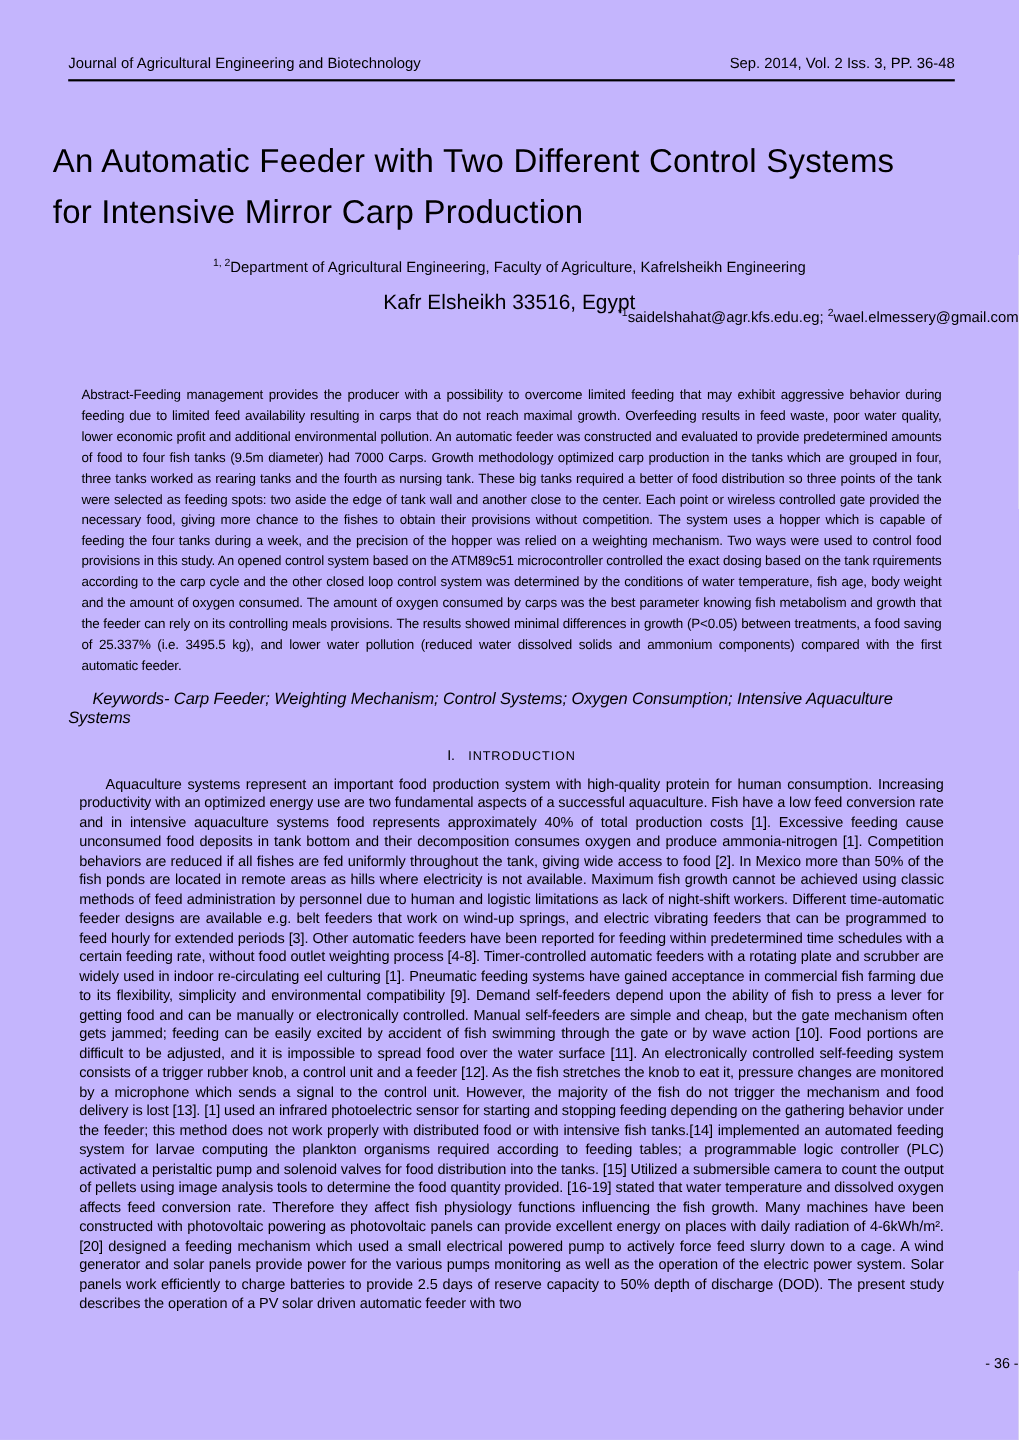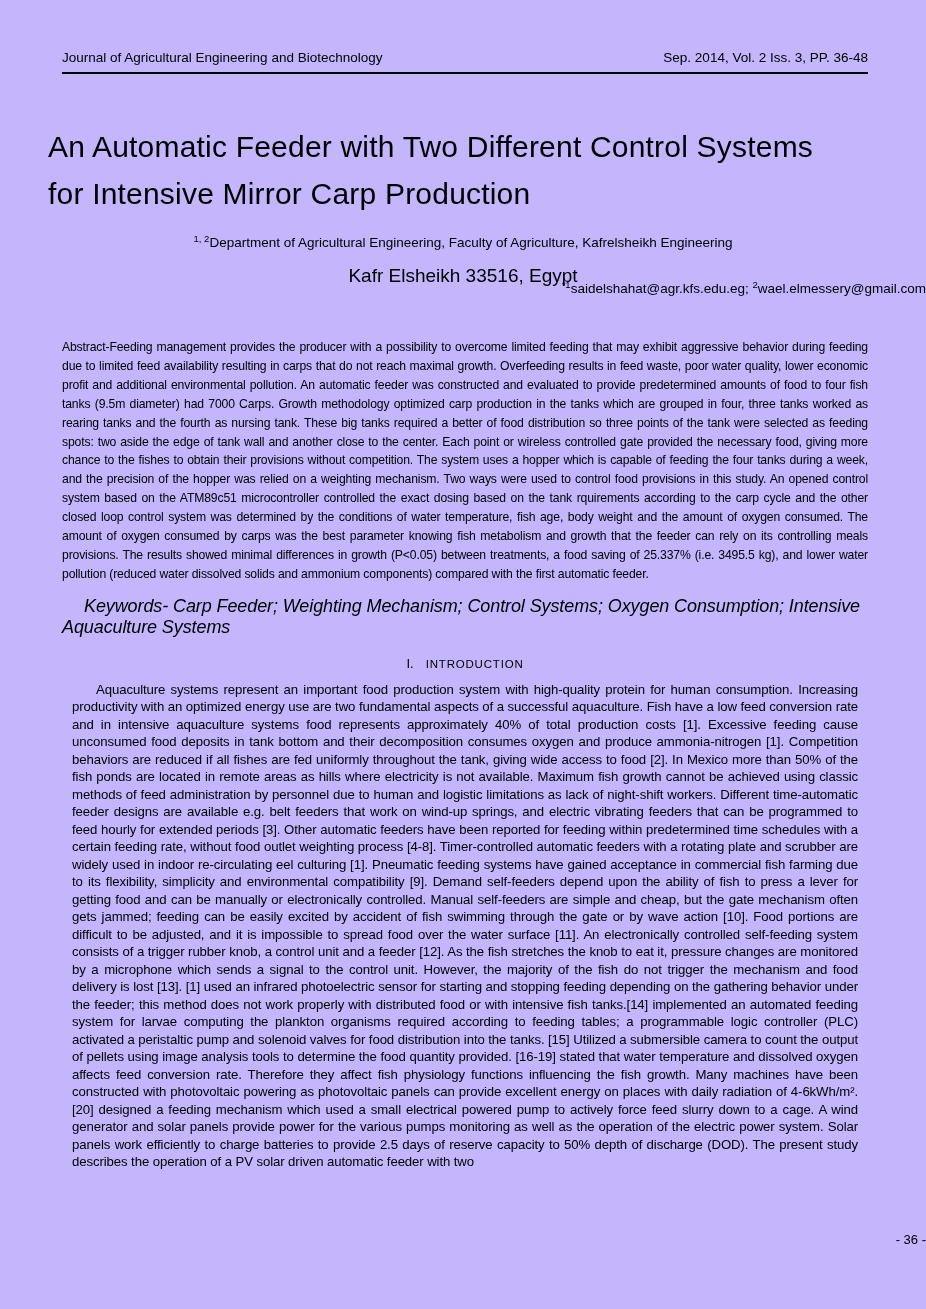--- a/index.html
+++ b/index.html
@@ -53,29 +53,29 @@
   .emails { position: absolute; top: 281px; left: 0; width: 926px; text-align: right; font-size: 13.5px; }
   sup.s { vertical-align: super; font-size: 9.5px; line-height: 0; }
 
   
   .main {
     position: absolute;
     top: 338px; left: 62px;
     width: 806px;
   }
   .abstract {
-    margin: 0;
+    margin: 12px;
     font-size: 12.2px;
     line-height: 18.9px;
     letter-spacing: -0.15px;
     text-align: justify;
   }
   .keywords {
     margin: 12px 0 0 0;
-    font-size: 18px;
+    font-size: 15px;
     font-style: italic;
     letter-spacing: -0.1px;
     text-indent: 22px;
   }
   .section-heading {
     margin: 18px 0 10px 0;
     text-align: center;
     font-size: 13px;
   }
   .section-heading .num { margin-right: 12px; }

